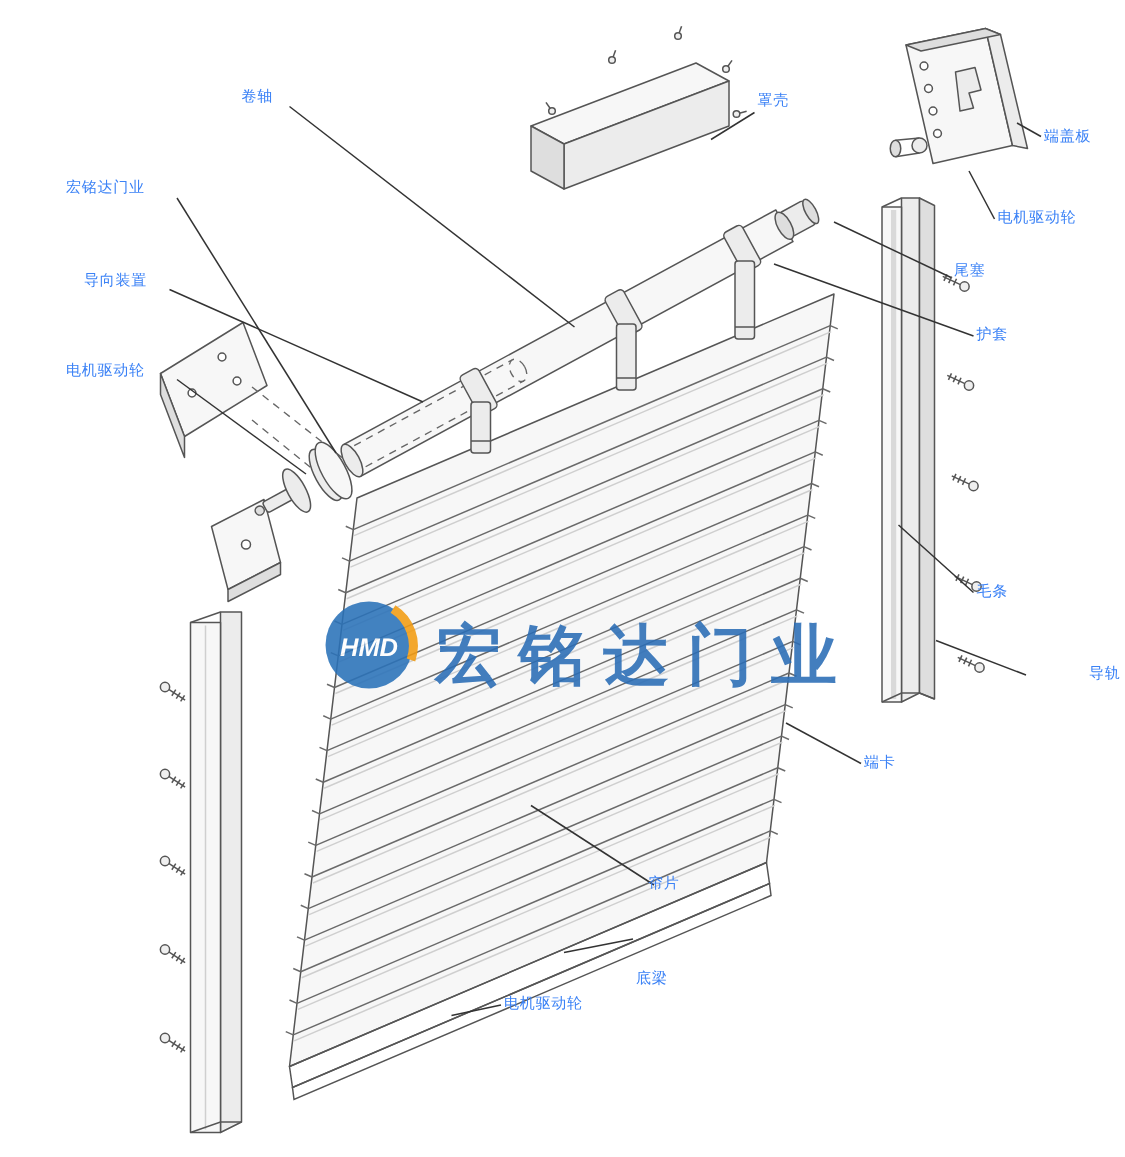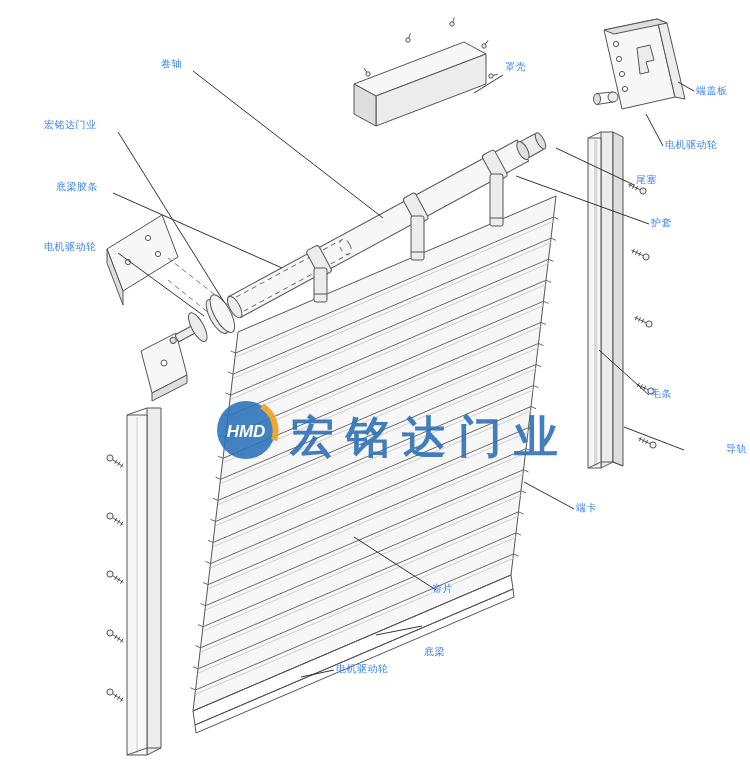--- a/index.html
+++ b/index.html
@@ -281,21 +281,21 @@
     <line class="leader" x1="684" y1="450" x2="624" y2="427"></line>
     <line class="leader" x1="574" y1="509" x2="524" y2="482"></line>
     <line class="leader" x1="436" y1="590" x2="354" y2="537"></line>
     <line class="leader" x1="422" y1="626" x2="376" y2="635"></line>
     <line class="leader" x1="334" y1="670" x2="301" y2="677"></line>
   </g>
 </svg>
 
 <div class="callout" style="left:161px;top:57px">卷轴</div>
 <div class="callout" style="left:44px;top:118px">宏铭达门业</div>
-<div class="callout" style="left:56px;top:180px">底梁胶条</div>
+<div class="callout" style="left:56px;top:180px">导向装置</div>
 <div class="callout" style="left:44px;top:240px">电机驱动轮</div>
 <div class="callout" style="left:505px;top:60px">罩壳</div>
 <div class="callout" style="left:696px;top:84px">端盖板</div>
 <div class="callout" style="left:665px;top:138px">电机驱动轮</div>
 <div class="callout" style="left:636px;top:173px">尾塞</div>
 <div class="callout" style="left:651px;top:216px">护套</div>
 <div class="callout" style="left:651px;top:387px">毛条</div>
 <div class="callout" style="left:726px;top:442px">导轨</div>
 <div class="callout" style="left:576px;top:501px">端卡</div>
 <div class="callout" style="left:432px;top:582px">帘片</div>

